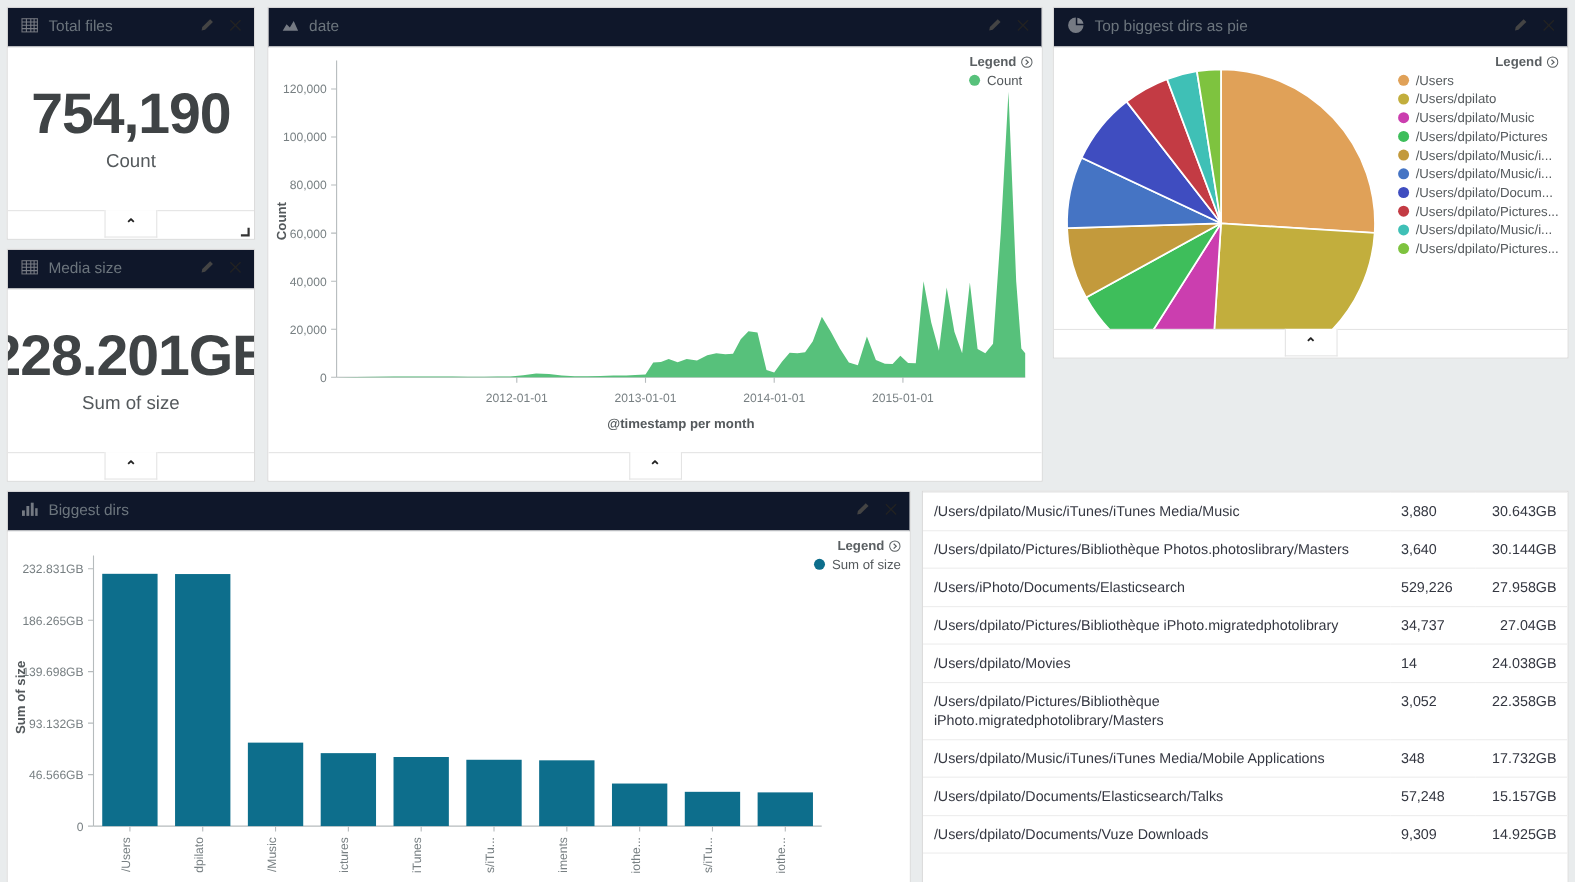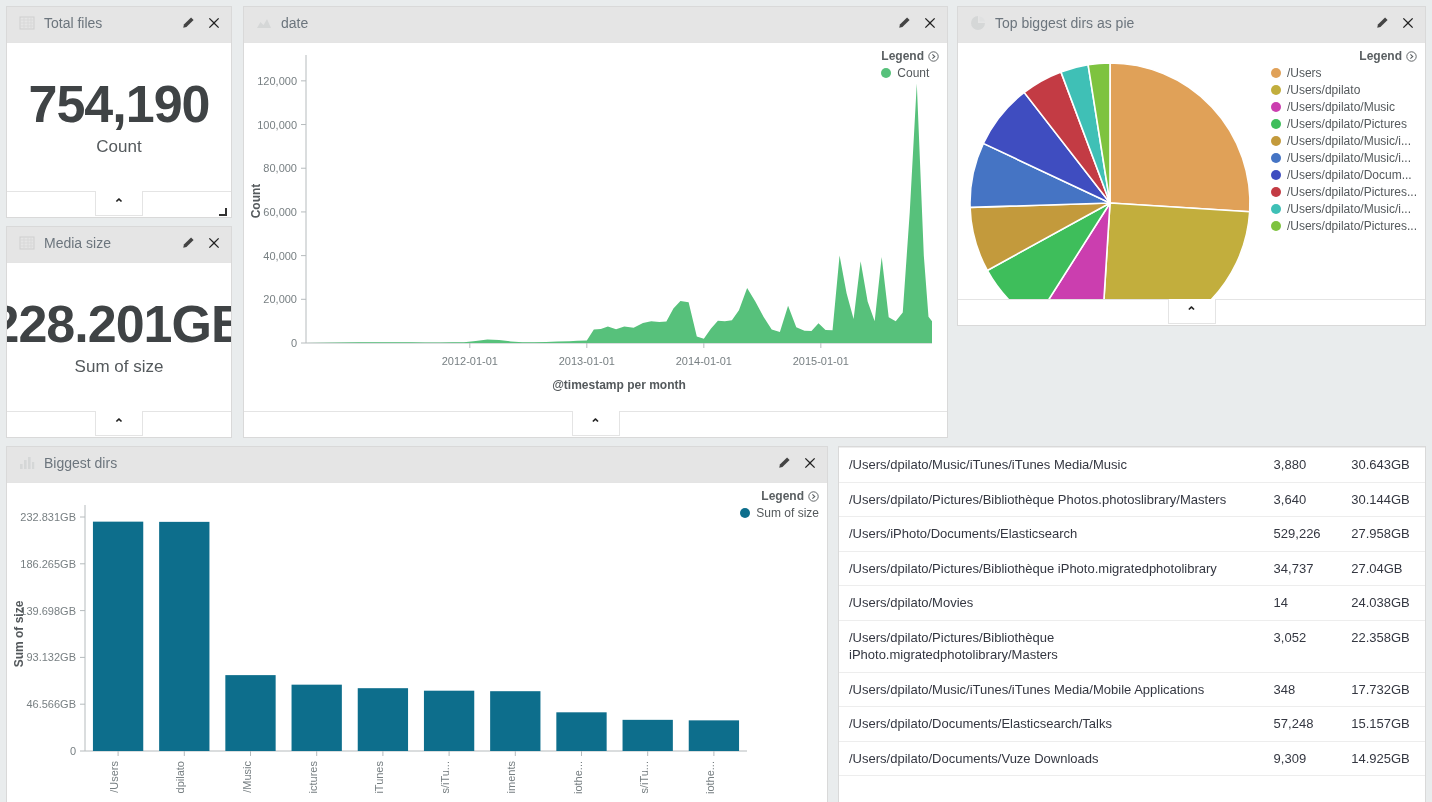--- a/index.html
+++ b/index.html
@@ -21,21 +21,21 @@
     position: absolute;
     background: #fff;
     border: 1px solid #d9d9d9;
     display: flex;
     flex-direction: column;
     overflow: hidden;
   }
   .panel-head {
     height: 36px;
     min-height: 36px;
-    background: #e5e5e5;
+    background: #0f172a;
     border-bottom: 1px solid #e4e4e4;
     display: flex;
     align-items: center;
     padding: 0 10px 4px 12px;
     gap: 9px;
   }
   .panel-title {
     font-size: 14px;
     color: #6c757d;
     white-space: nowrap;
@@ -130,21 +130,21 @@
     font-size: 13px;
     color: #343741;
     padding: 8px 10px;
     border-bottom: 1px solid #ededed;
     vertical-align: top;
     line-height: 1.35;
   }
   .dtable tr:first-child td { border-top: 1px solid #ededed; }
   .td-path  { width: 430px; }
   .td-count { width: 78px; white-space: nowrap; }
-  .td-size  { width: 84px; white-space: nowrap; }
+  .td-size  { width: 84px; white-space: nowrap; text-align: right; }
 
   .rot-label {
     font-size: 11px;
     fill: #777f82;
   }
 </style>
 </head>
 <body>
 
 <div class="dashboard">

